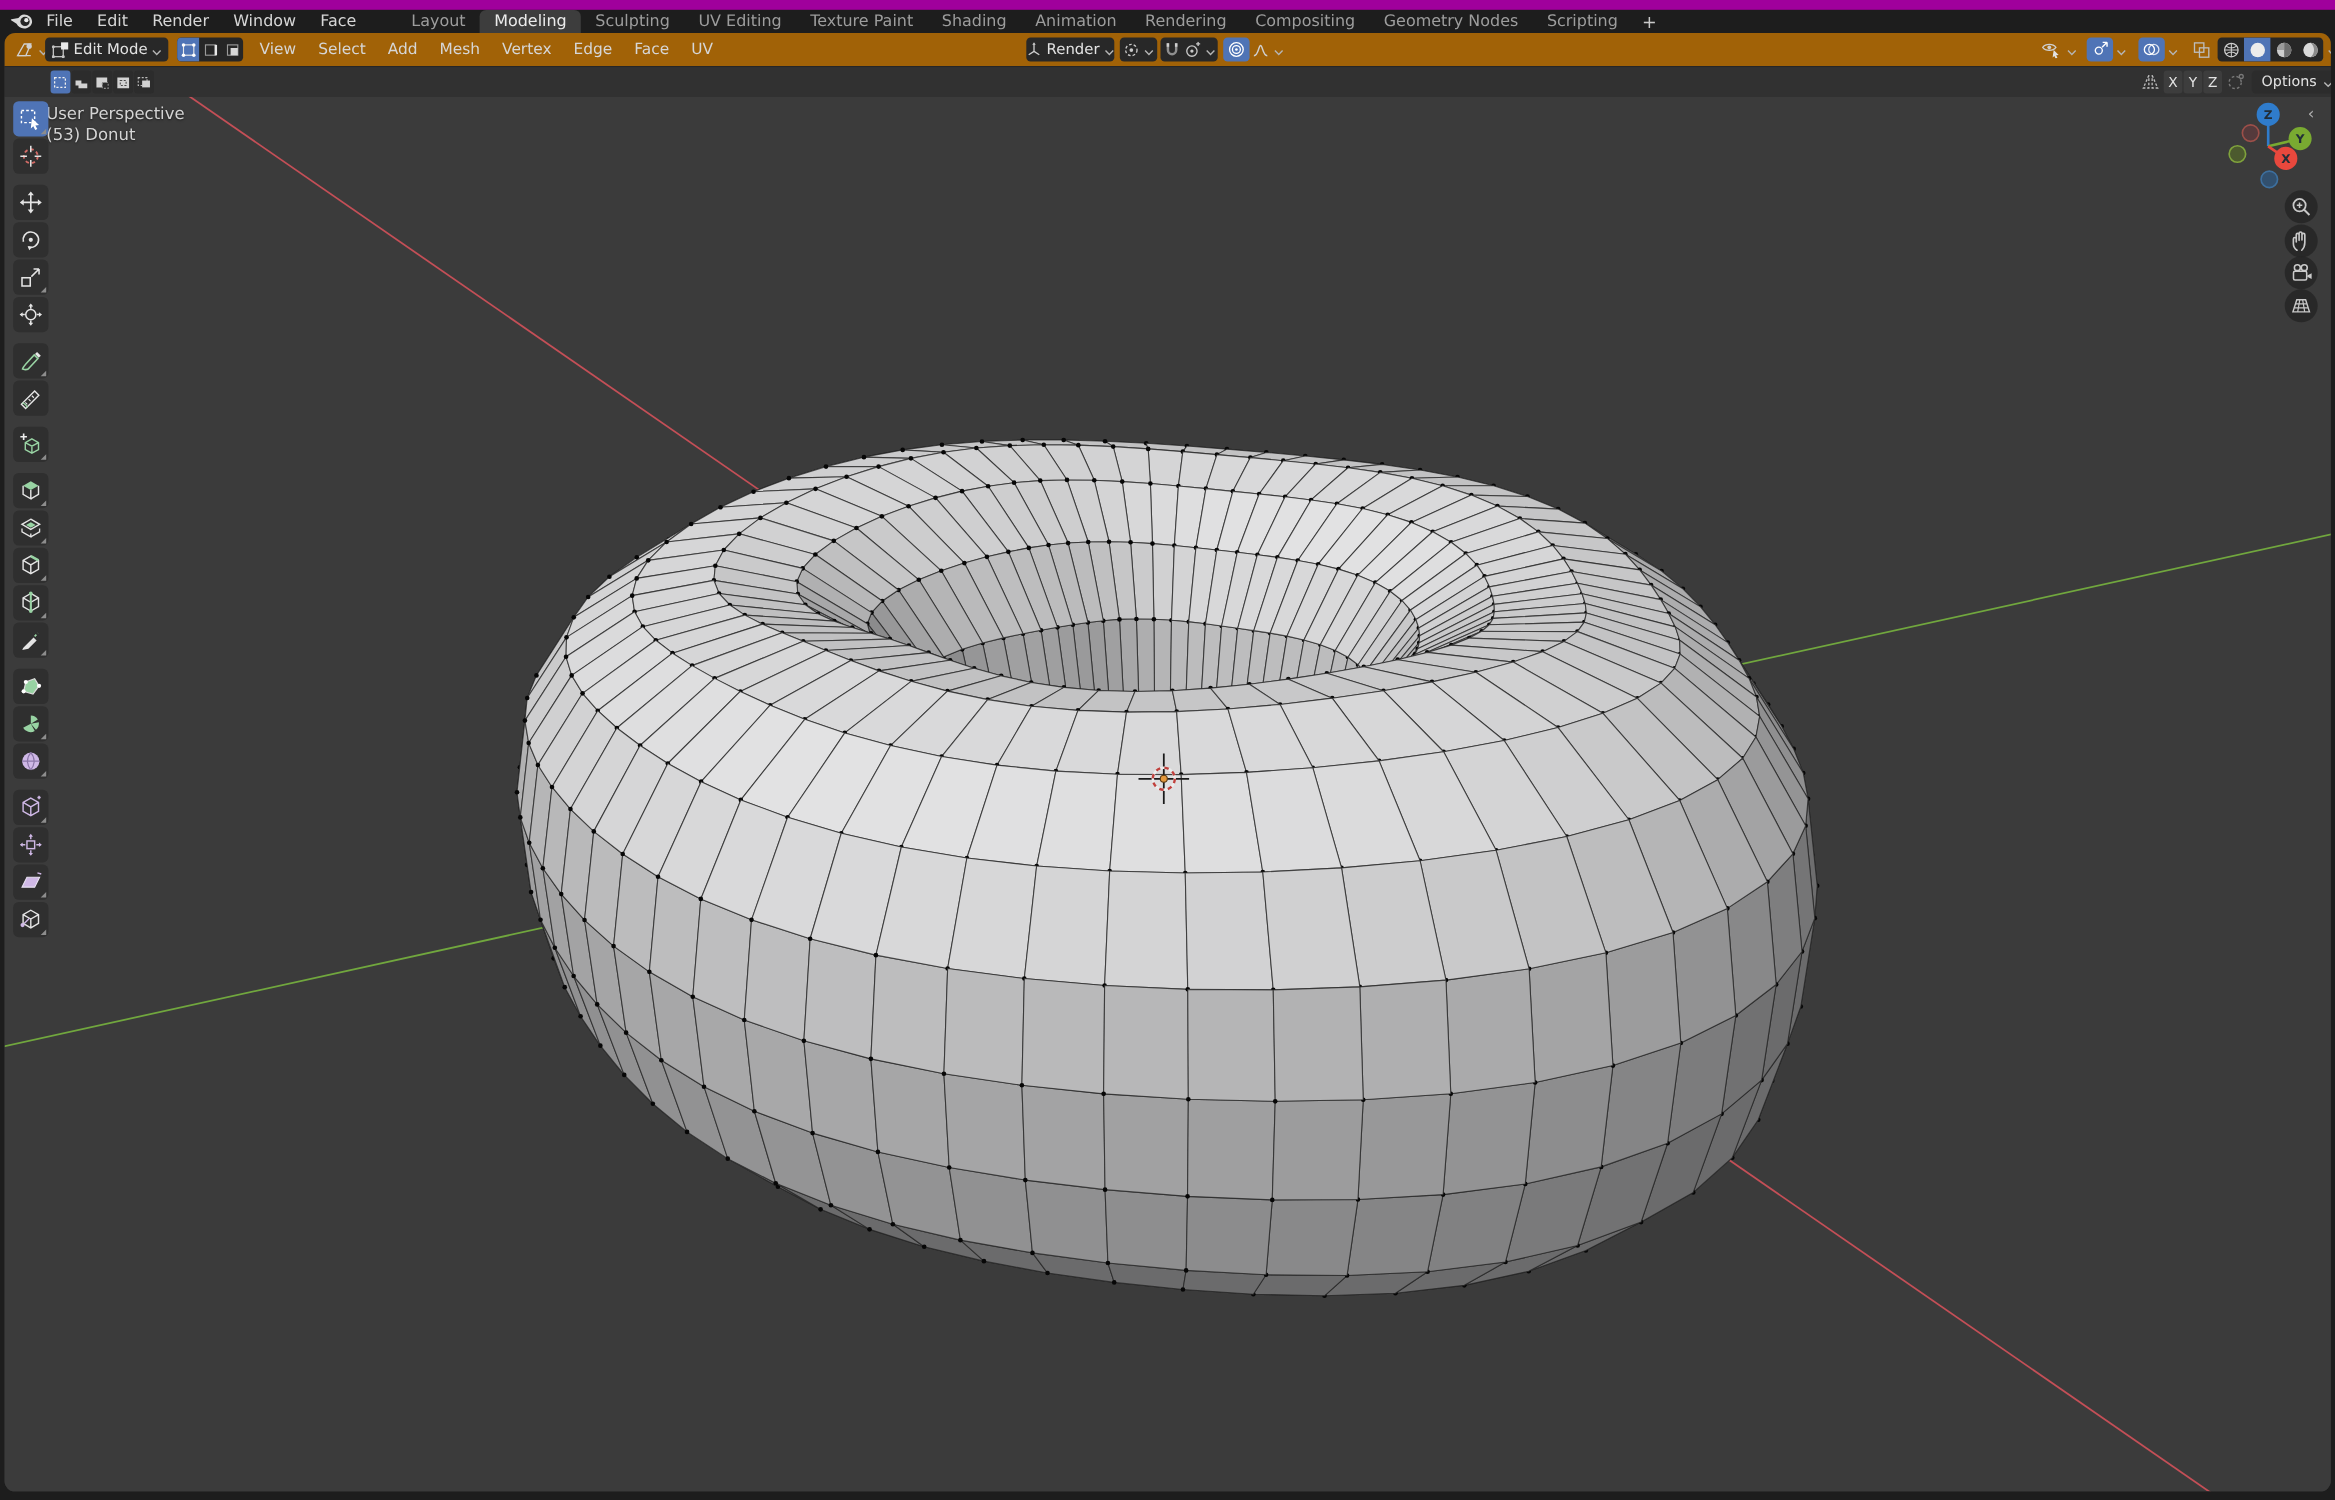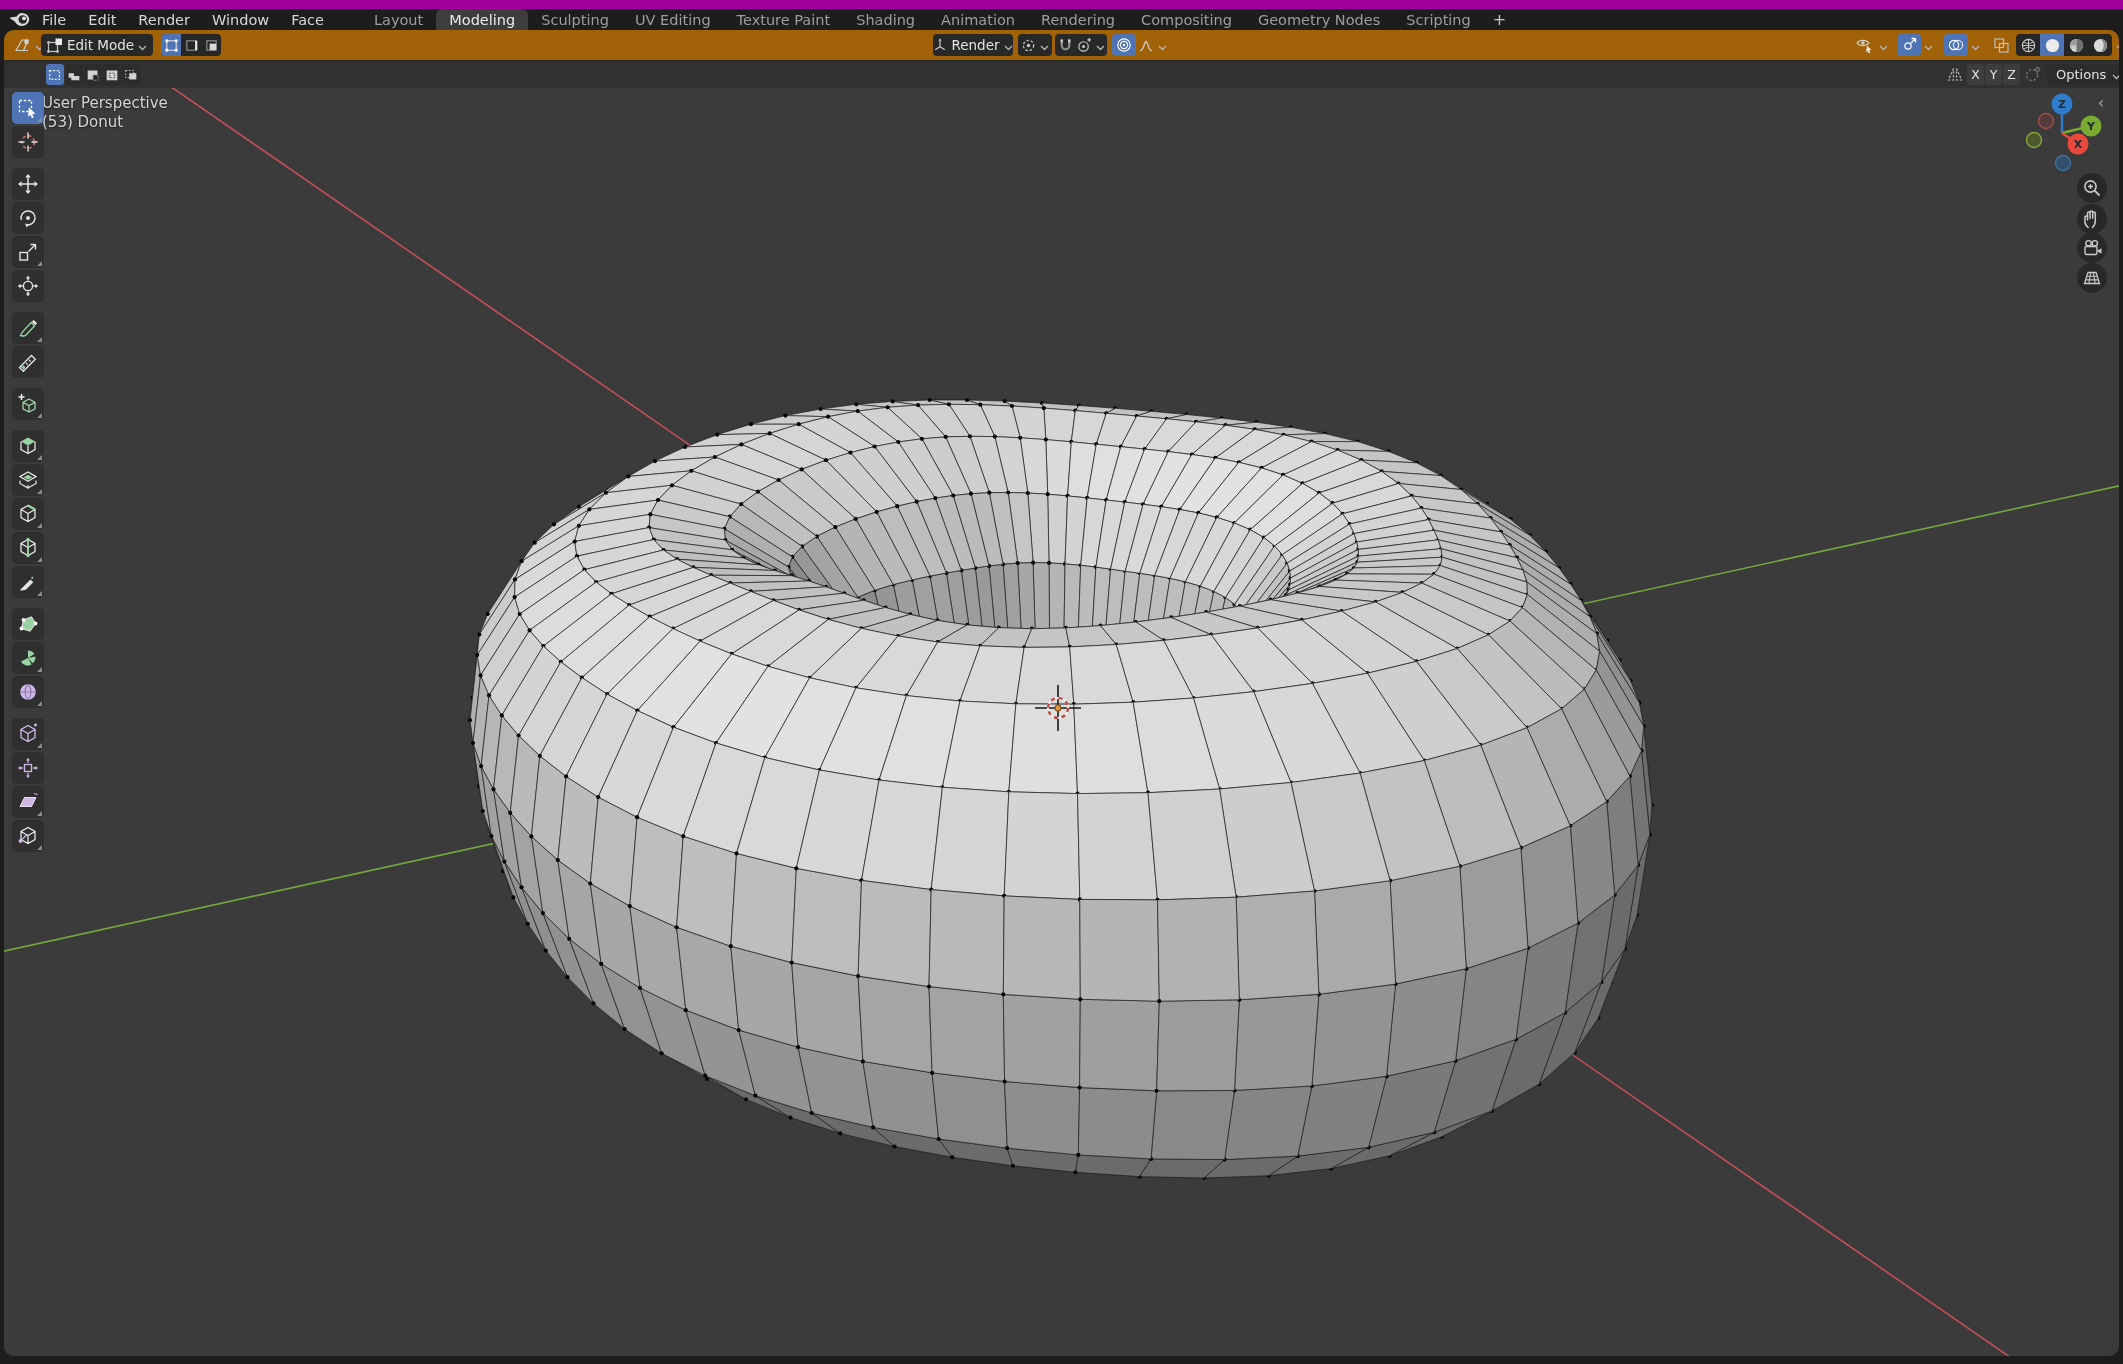--- a/index.html
+++ b/index.html
@@ -122,20 +122,30 @@
             </svg>
           </div>
           <div style="width: 20px;">
             <svg width="15" height="15" viewBox="0 0 16 16">
               <rect x="3" y="3" width="10" height="10" fill="none" stroke="#9a9a9a" stroke-width="1.1"></rect>
               <rect x="6" y="6" width="7" height="7" fill="#d8d8d8"></rect>
             </svg>
           </div>
         </div>
     </div>
+    <div class="menubar2" id="vp-menus">
+        <span class="menu-item">View</span>
+        <span class="menu-item">Select</span>
+        <span class="menu-item">Add</span>
+        <span class="menu-item">Mesh</span>
+        <span class="menu-item">Vertex</span>
+        <span class="menu-item">Edge</span>
+        <span class="menu-item">Face</span>
+        <span class="menu-item">UV</span>
+      </div>
 
     <div class="hbtn" style="left:929px;width:80px;">
       <svg width="14" height="14" viewBox="0 0 16 16">
           <path d="M8 2v8M8 10L2.5 13.5M8 10l5.5 3.5" fill="none" stroke="#cccccc" stroke-width="1.4"></path>
           <path d="M8 0.5L9.8 3H6.2z" fill="#ccc"></path>
         </svg>
       <span class="lbl">Render</span>
       <span class="chev"><svg width="9" height="6" viewBox="0 0 9 6">
             <path d="M1 1l3.5 3.5L8 1" fill="none" stroke="#b5b5b5" stroke-width="1.3"></path>
           </svg></span>

